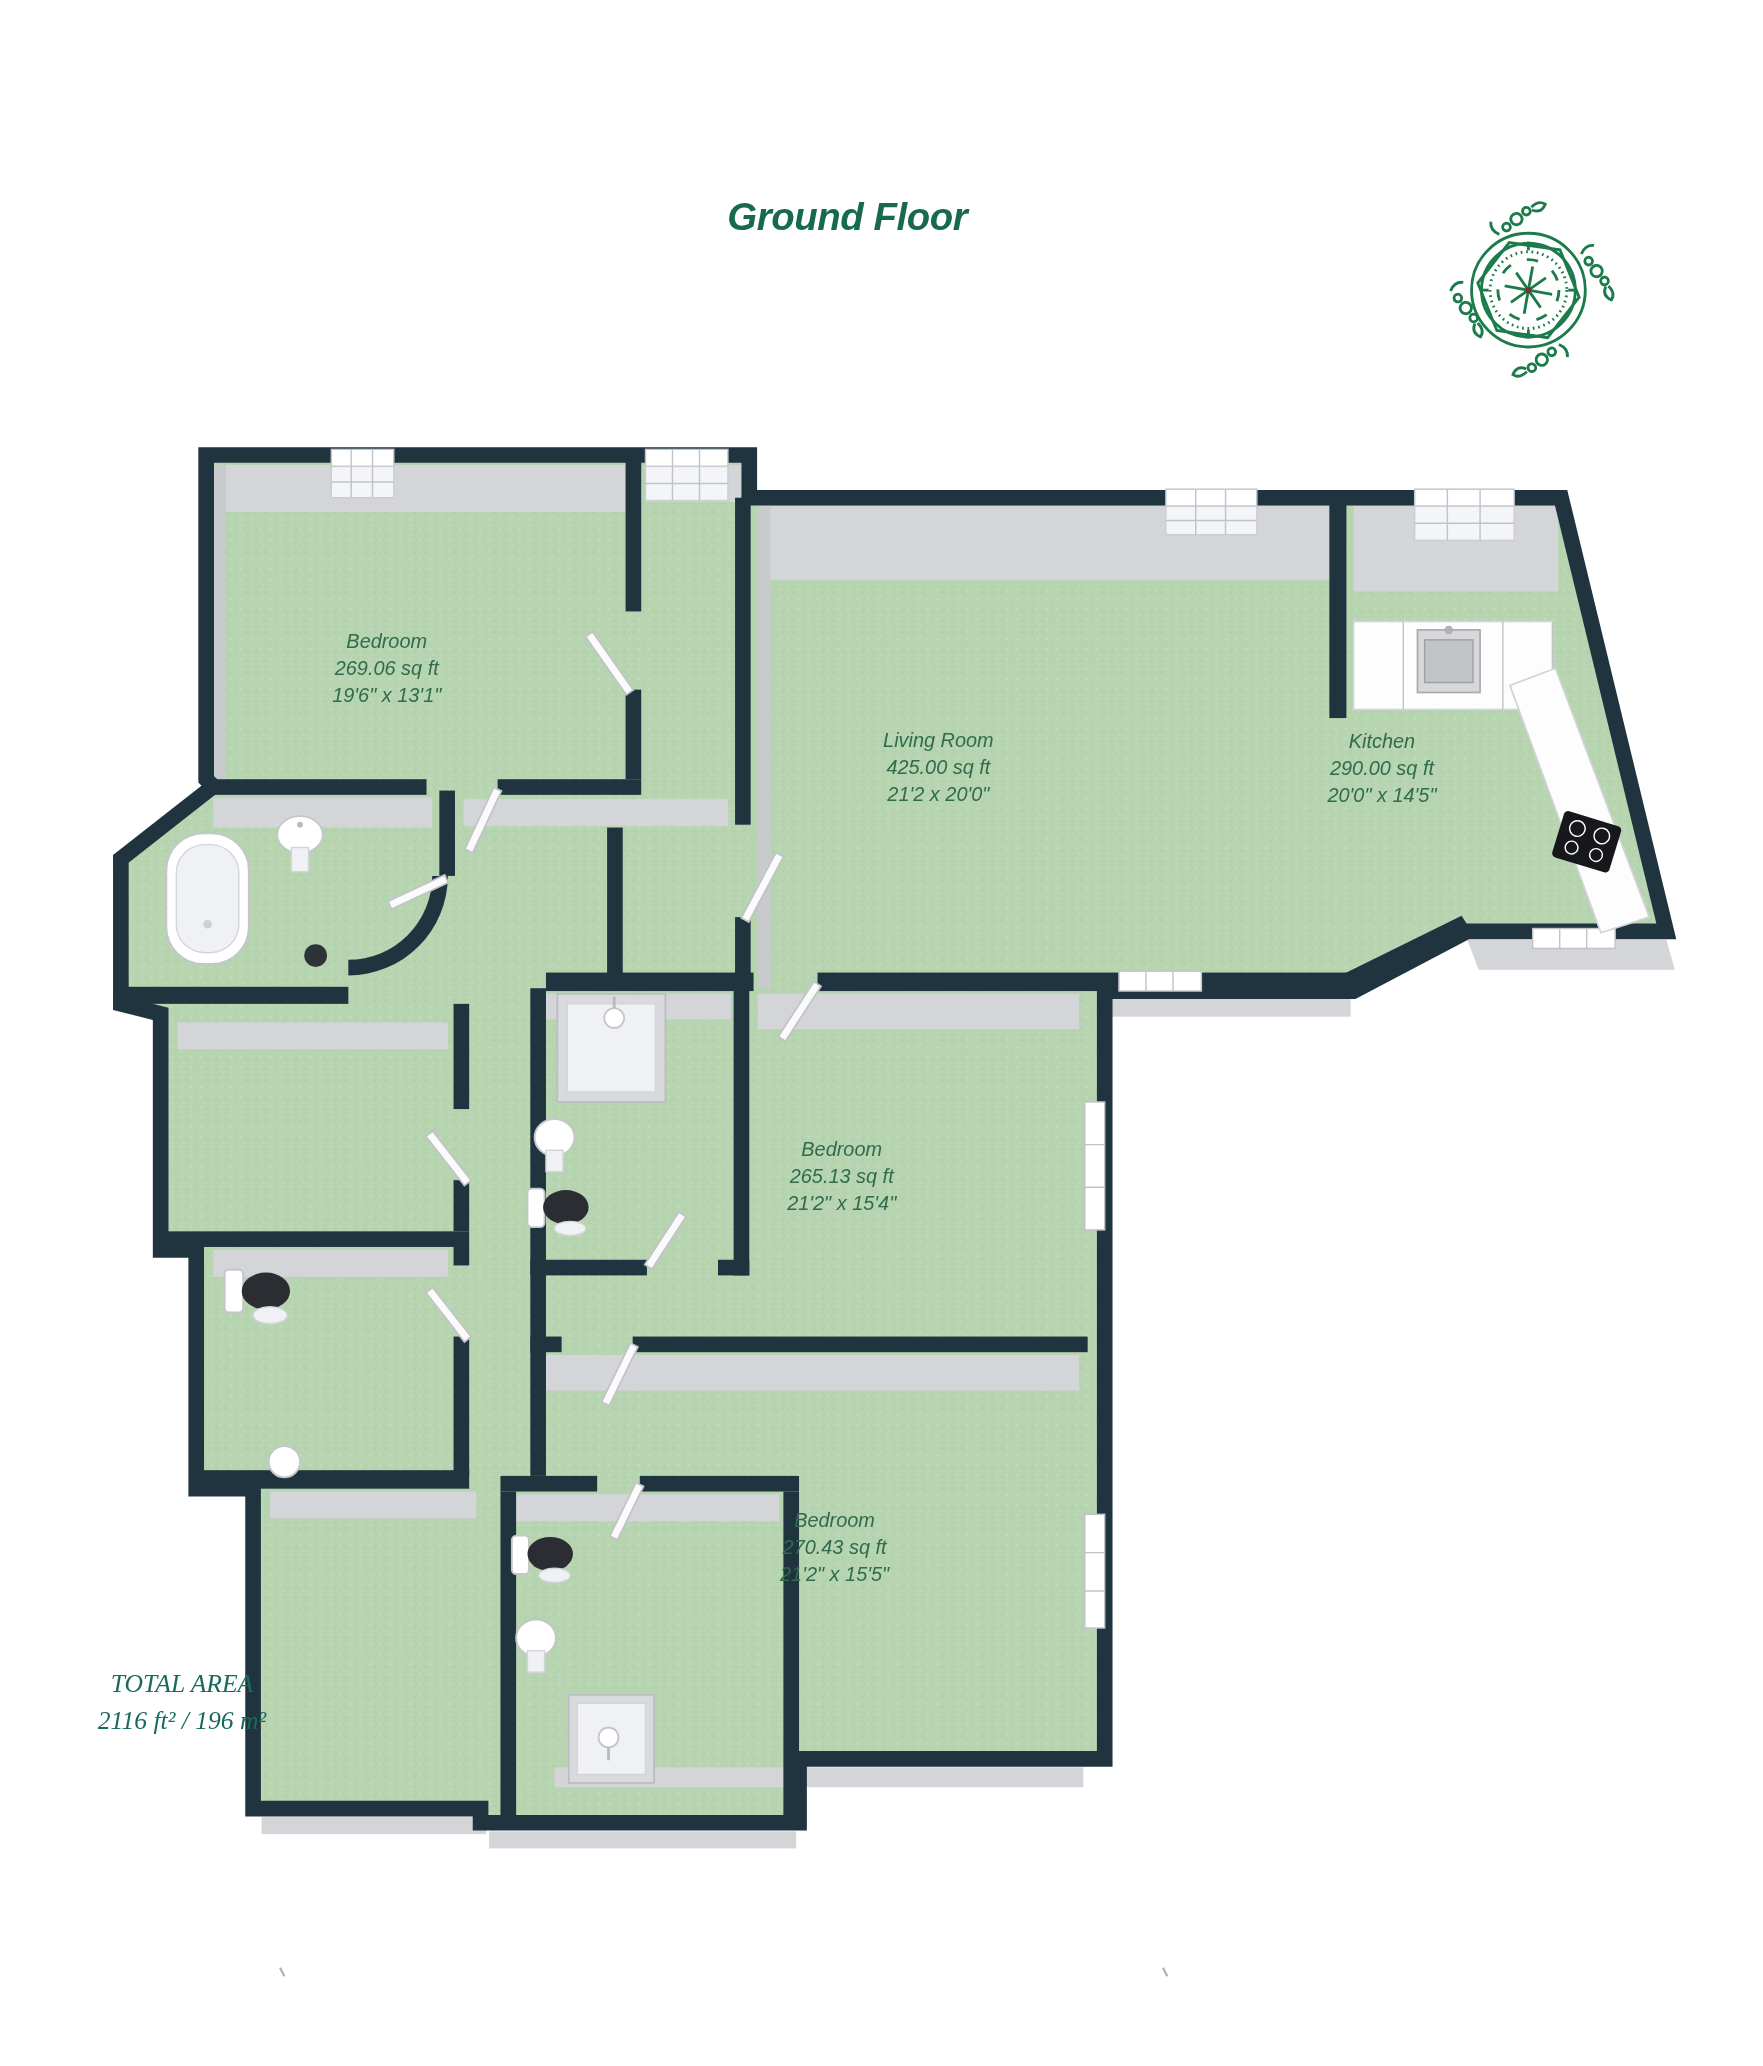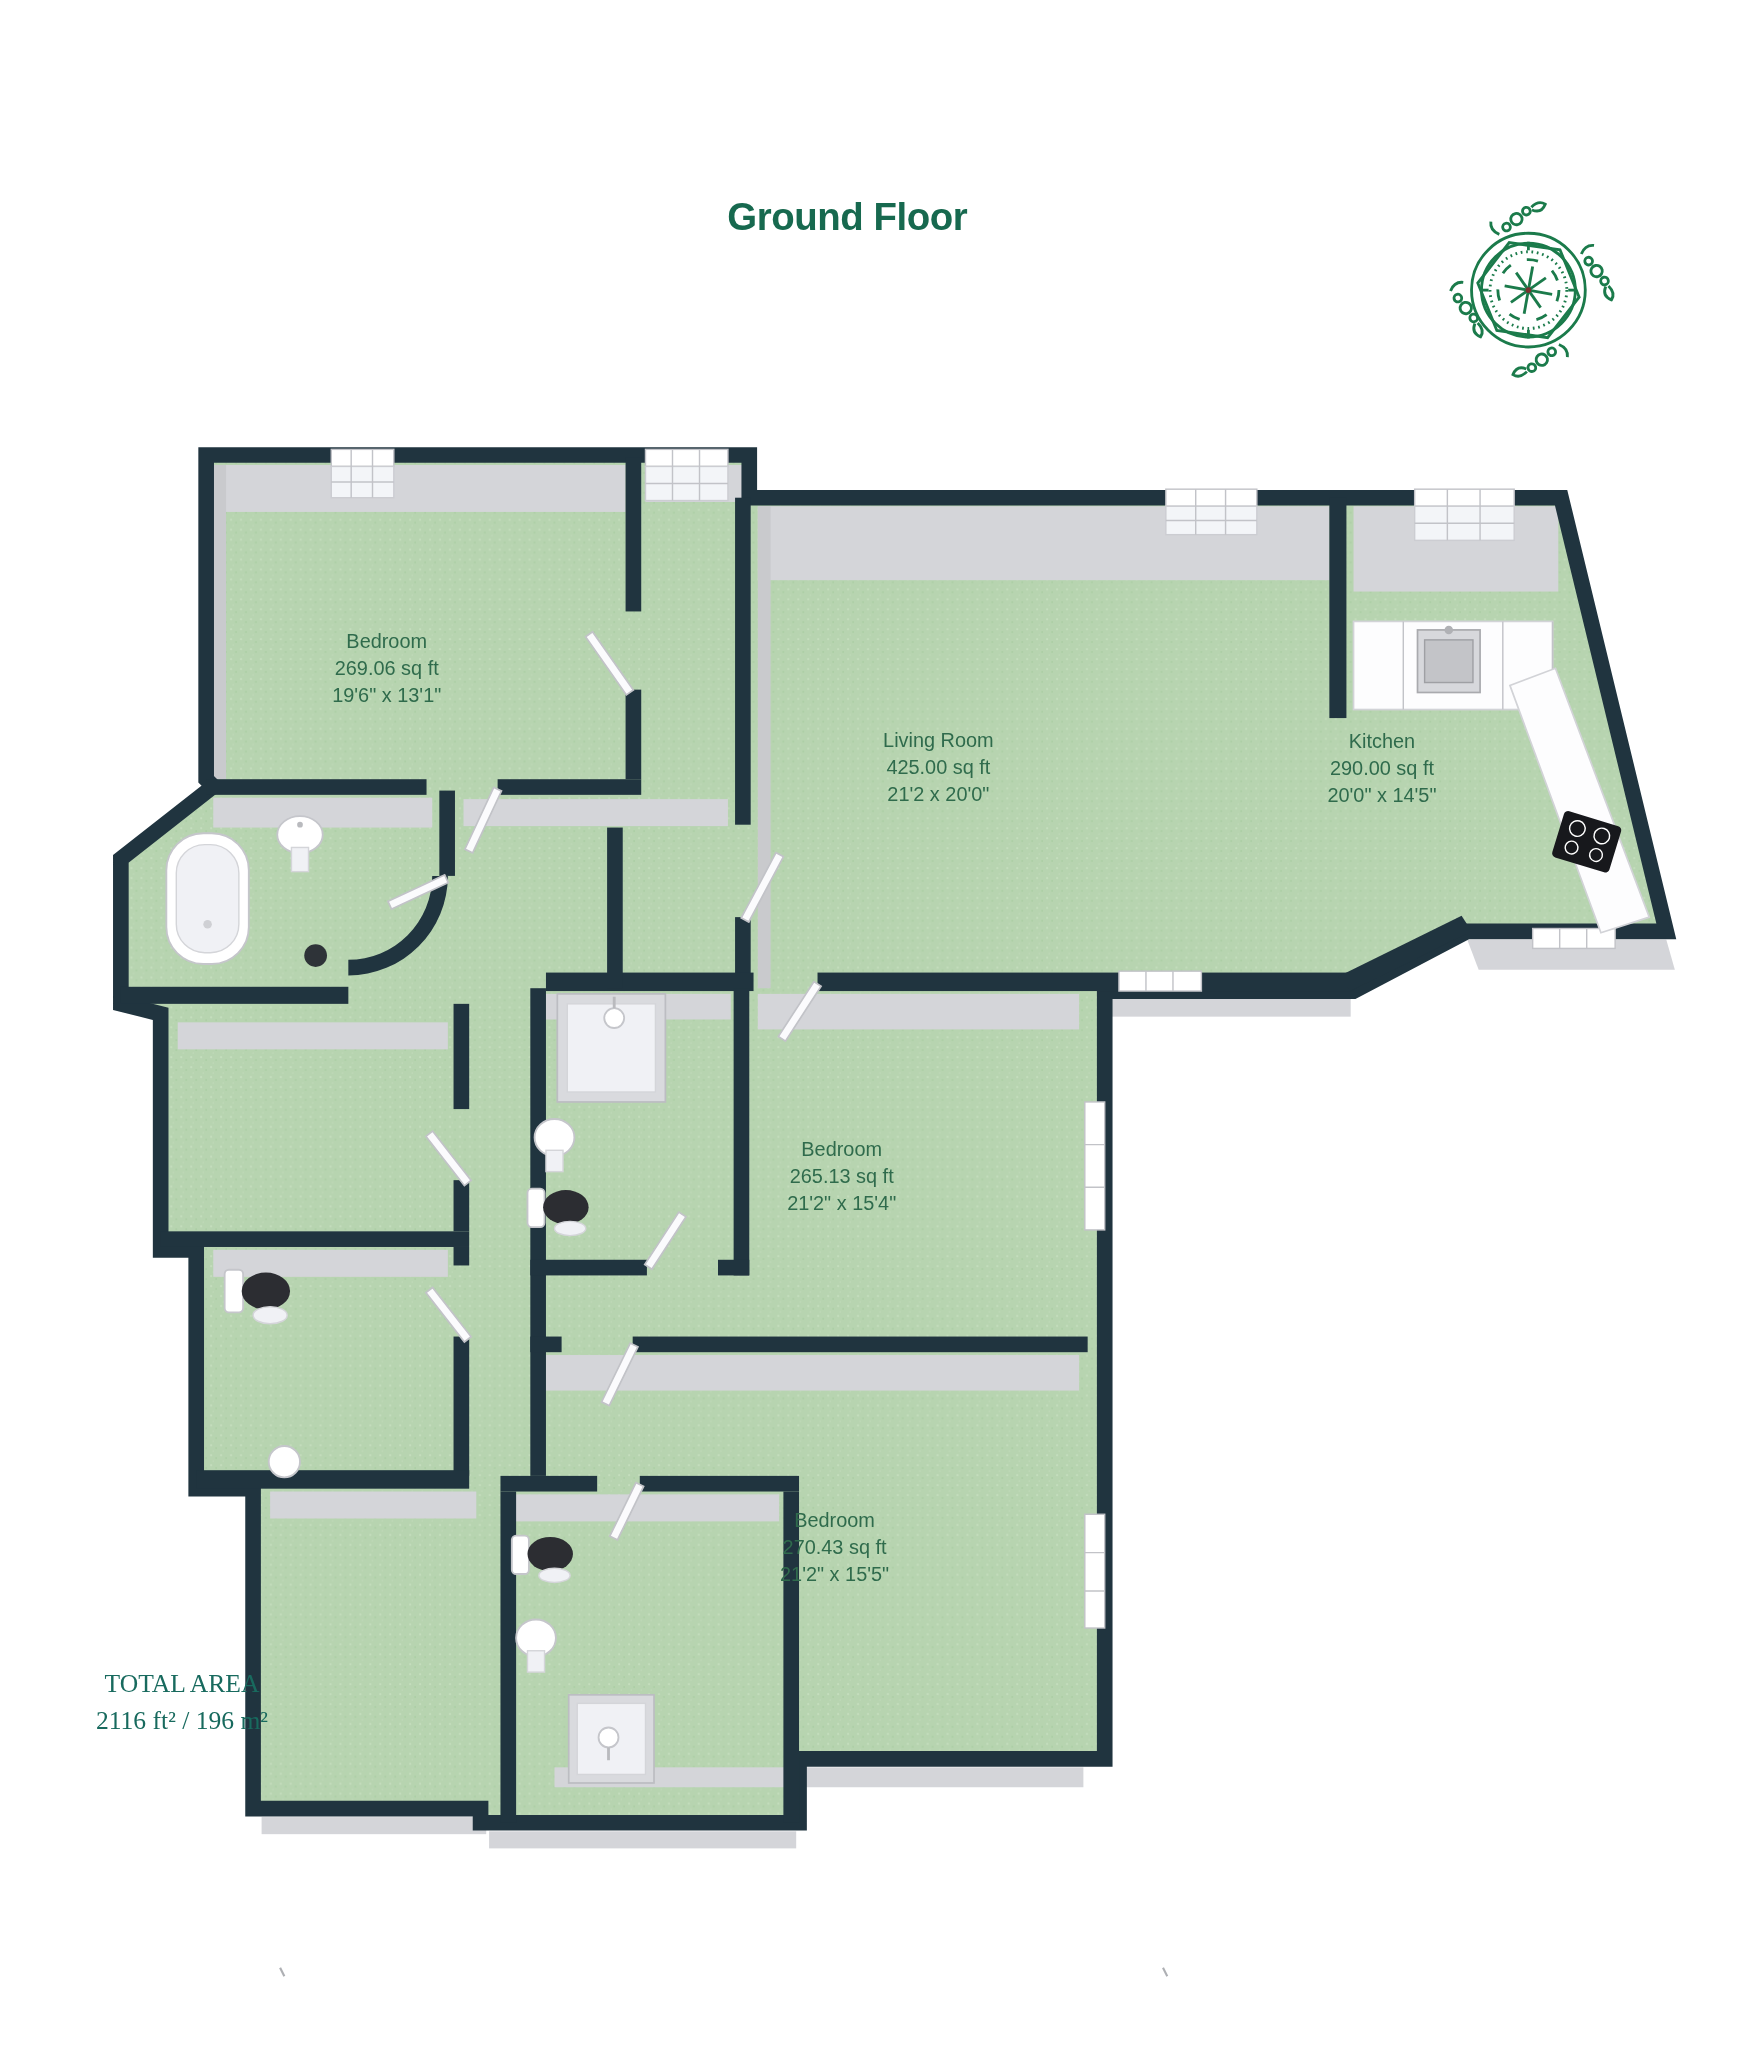--- a/index.html
+++ b/index.html
@@ -1,17 +1,17 @@
 <!DOCTYPE html>
 <html style="--wall: #20343f; --floor: #b7d4b0; --wall_face: #d4d5d9; --accent_text: #2f6b4c; --title: #17694f; --total: #186a5e; --logo: #1b7b4b;font-size:11.4px"><head>
 <meta charset="utf-8">
 <style>
   html,body{margin:0;padding:0;background:#ffffff;}
   .page{position:relative;width:1763px;height:2066px;background:#ffffff;overflow:hidden;
-        font-family:"Liberation Sans",sans-serif;}
+        font-family:"Liberation Sans",sans-serif;font-style:italic;}
   svg{position:absolute;left:0;top:0;}
   .wall{fill:var(--wall,#20343f);}
   .outerwall{fill:none;stroke:var(--wall,#20343f);stroke-width:11;stroke-linejoin:miter;}
   .floor{fill:url(#carpet);}
   .face{fill:#d4d5d9;}
   .face2{fill:#c9cacd;}
   .fix{fill:#ffffff;stroke:#c5c6cb;stroke-width:1.3;}
   .fixin{fill:#f0f1f5;stroke:#d4d5d9;stroke-width:1;}
   .glass{fill:#d9dade;stroke:#bcbdc2;stroke-width:1.2;}
   .seat{fill:#2c2d32;}

